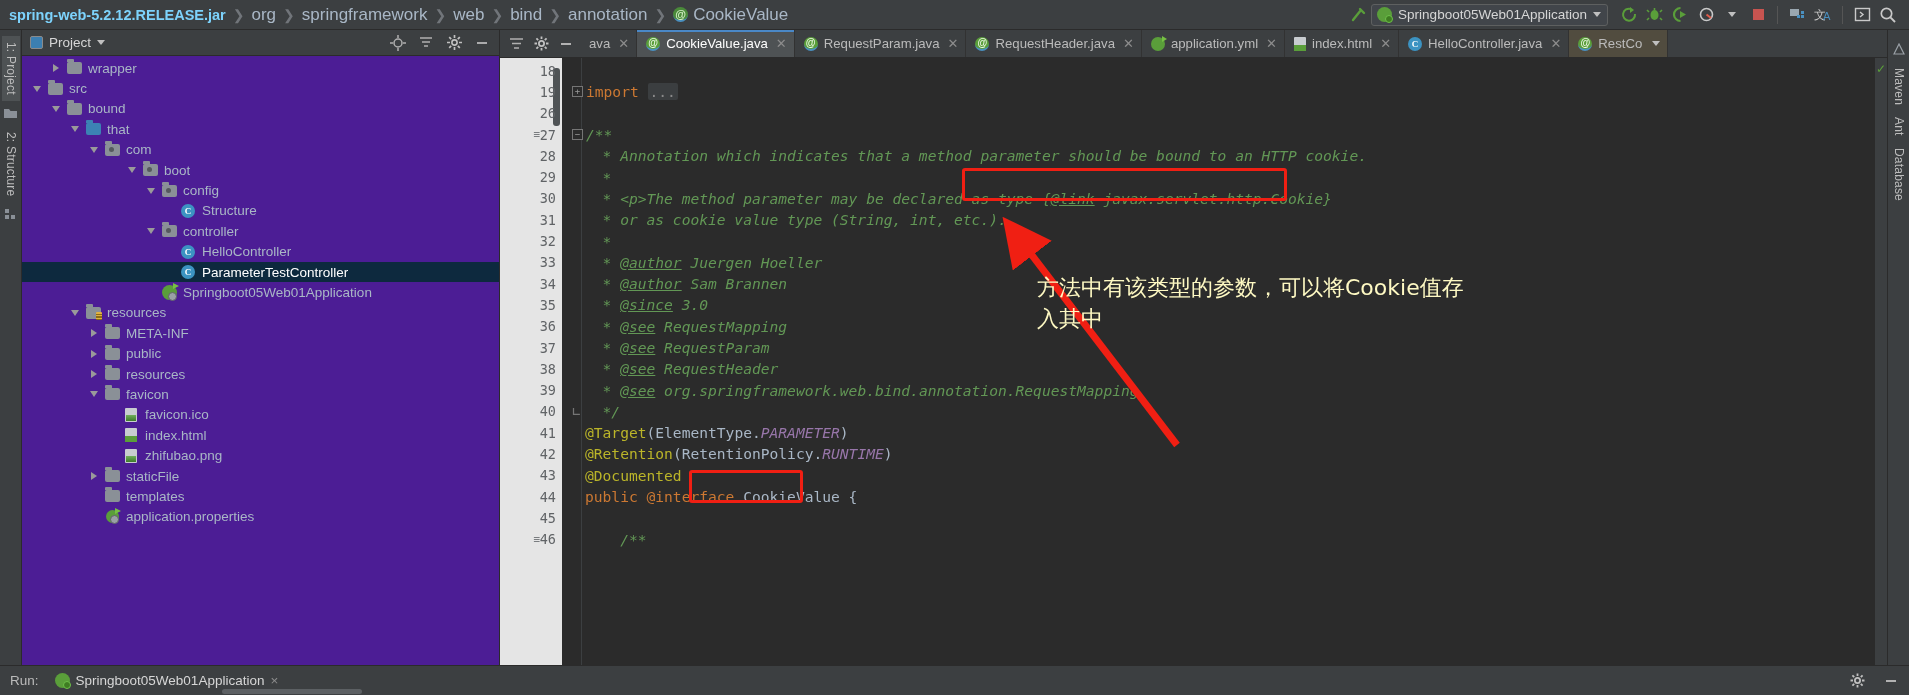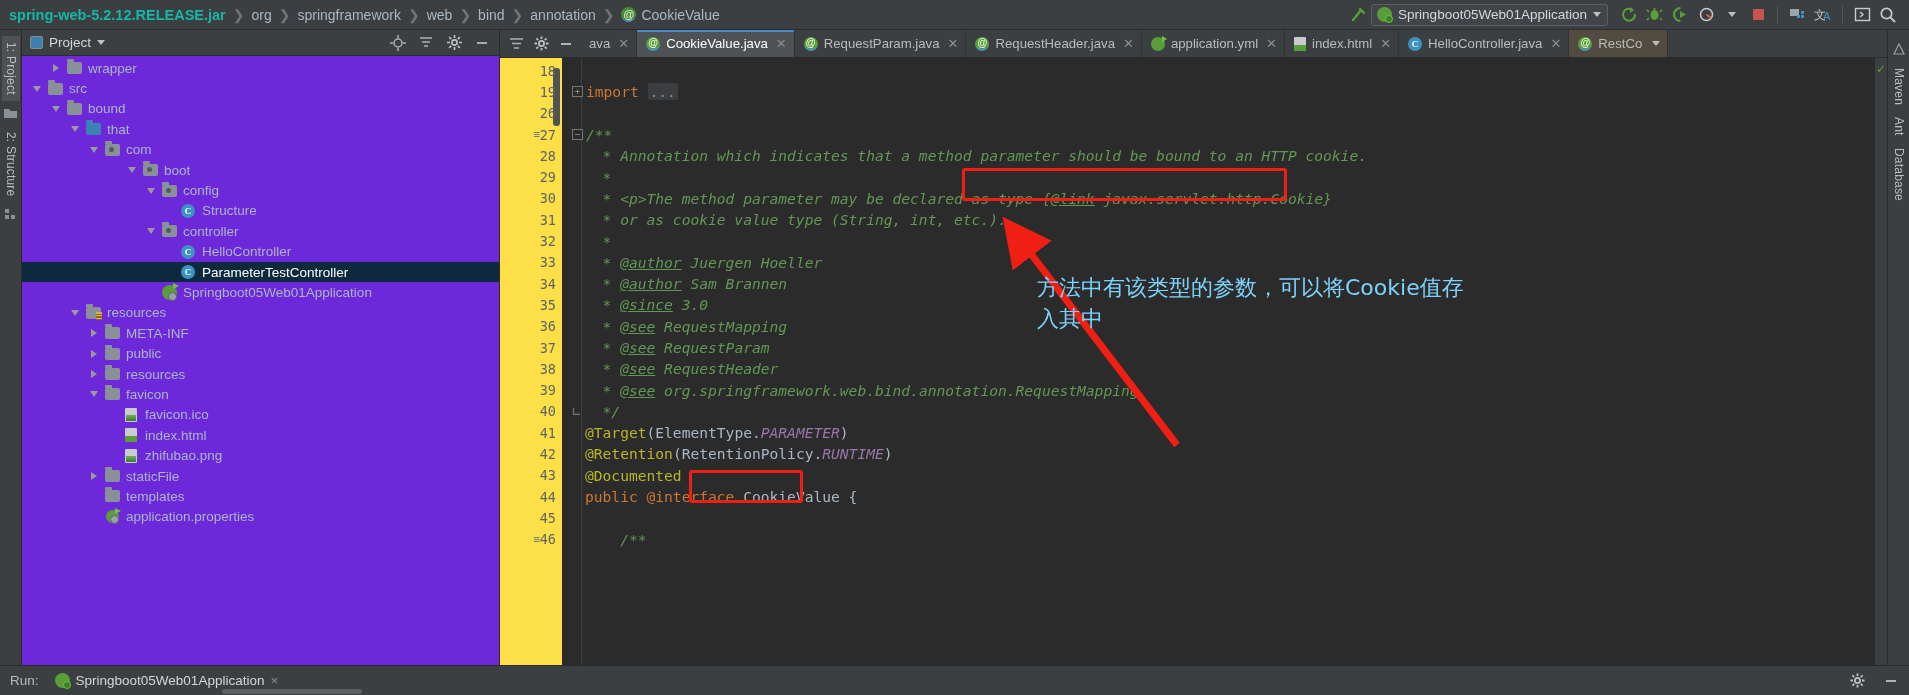--- a/index.html
+++ b/index.html
@@ -11,22 +11,22 @@
     color: #bbbbbb;
   }
   .app { position: relative; width: 1909px; height: 695px; display: flex; flex-direction: column; }
 
   
   .topbar {
     height: 30px; background: #3c3f41; display: flex; align-items: center;
     flex: none; border-bottom: 1px solid #2b2b2b; position: relative;
   }
   .breadcrumb { display: flex; align-items: center; padding-left: 9px; gap: 0px; flex: 1; min-width:0;}
-  .crumb { font-size: 14px; color: #a9b7c6; white-space: nowrap; }
-  .crumb.jar { font-weight: bold; color: #14b8a6; font-size: 14.5px;}
+  .crumb { font-size: 17px; color: #a9b7c6; white-space: nowrap; }
+  .crumb.jar { font-weight: bold; color: #7dd3fc; font-size: 14.5px;}
   .crumb-sep { color: #6e7madd; color: #71757a; margin: 0 7px; font-size: 14px; }
   .crumb-icon {
     width: 15px; height: 15px; border-radius: 50%; background: #4a8a3a;
     display: inline-flex; align-items: center; justify-content: center;
     color: #d5f0c8; font-size: 11px; font-weight: bold; margin-right: 5px;
     border-bottom: 2px solid #4a90c0;
   }
   .crumb-wrap { display: flex; align-items: center; }
 
   .toolbar-right { display: flex; align-items: center; gap: 0px; padding-right: 8px; height: 30px; }
@@ -79,21 +79,21 @@
   .project-panel { width: 478px; flex: none; display: flex; flex-direction: column; background: #3c3f41; border-right:1px solid #2b2b2b;}
   .project-header {
     height: 26px; display: flex; align-items: center; padding: 0 6px 0 8px;
     border-bottom: 1px solid #2b2b2b; gap: 6px;
   }
   .ph-title { font-size: 13.5px; color: #d6d6d6; }
   .ph-box { width:13px;height:13px;border:1.5px solid #8a8a8a; background:#3c7fb1; border-radius:2px;}
   .ph-spacer { flex: 1; }
   .ph-icon { width: 22px; height: 22px; display:flex;align-items:center;justify-content:center;}
 
-  .tree { flex: 1; overflow: hidden; position: relative; padding-top: 2px; background:#6d28d9;}
+  .tree { flex: 1; overflow: hidden; position: relative; padding-top: 2px; background:#4c1d95;}
   .tree-row {
     height: 20.4px; display: flex; align-items: center; font-size: 13.5px;
     color: #a9b7c6; white-space: nowrap; padding-right: 4px;
   }
   .tree-row.selected { background: #0d293e; color:#ffffff; }
   .tw { width: 18px; display:flex;align-items:center;justify-content:center; flex:none;}
   .arrow-r { width:0;height:0;border-top:4.5px solid transparent;border-bottom:4.5px solid transparent;border-left:6.5px solid #9a9a9a;}
   .arrow-d { width:0;height:0;border-left:4.5px solid transparent;border-right:4.5px solid transparent;border-top:6.5px solid #9a9a9a;}
   .nodeicon { width:18px; height:16px; margin-right:5px; flex:none; display:flex;align-items:center;justify-content:center;}
   .folder { width:15px;height:12px;background:#8a9097;border-radius:1.5px 2px 2px 2px; position:relative;}
@@ -140,21 +140,21 @@
     font-size:10px;display:flex;align-items:center;justify-content:center;font-weight:bold;
     border-bottom:2px solid #4a90c0;
   }
   .tab-yml { width:14px;height:14px;border-radius:50%;background:#5a9e3a;position:relative;}
   .tab-yml:before{content:"";position:absolute;right:-2px;top:-1px;width:0;height:0;border-left:5px solid #76c043;border-top:3px solid transparent;border-bottom:3px solid transparent;}
   .tab-html { width:12px;height:14px;background:#c8ccd0;border-radius:1px;position:relative;}
   .tab-html:after{content:"";position:absolute;left:0;bottom:0;right:0;height:6px;background:#5a9e3a;}
 
   .editor-body { flex: 1; display: flex; min-height: 0; position: relative; overflow: hidden; }
   .gutter {
-    width: 62px; flex: none; background: #fde047; position: relative;
+    width: 62px; flex: none; background: #e5e5e5; position: relative;
     font-family: "DejaVu Sans Mono", monospace; font-size: 13.5px; color: #606366;
     padding-top: 2px;
   }
   .gutter-row { height: 21.3px; display:flex; align-items:center; justify-content:flex-end; padding-right: 6px; position:relative;}
   .gmark { position:absolute; right:22px; color:#7a7d80; font-size:11px; }
   .codearea {
     flex: 1; position: relative; background: #2b2b2b; overflow: hidden;
     font-family: "DejaVu Sans Mono", monospace; font-size: 14.6px; padding-top: 2px;
   }
   .code-row { height: 21.3px; display:flex; align-items:center; white-space: pre; padding-left: 10px; }
@@ -167,21 +167,21 @@
   .cmt-tag { color: #629755; font-style: italic; text-decoration: underline; }
   .ann { color: #bbb529; }
   .txt { color: #a9b7c6; }
   .const { color: #9876aa; font-style: italic;}
   .folded { background: #3b3e40; color: #8a8a8a; border-radius:2px; padding:0 2px;}
   .vline { position:absolute; left: 19px; top: 0; bottom: 0; width:1px; background:#3c3f41;}
 
   
   .redbox { position: absolute; border: 3px solid #f01f13; border-radius: 3px; pointer-events:none;}
   .rednote {
-    position: absolute; color: #7dd3fc; font-size: 22px; line-height: 31px;
+    position: absolute; color: #fef9c3; font-size: 22px; line-height: 31px;
     font-family: "DejaVu Sans", sans-serif; white-space: pre-line; font-weight: 400;
   }
 
   
   .markerbar { width: 12px; flex: none; background: #3c3f41; position:relative;}
   .markerbar .chk { position:absolute;top:4px;left:1px;color:#5a9e3a;font-size:12px;}
   .scroll-thumb { position:absolute; right:0; width:7px; background:#4f5355; border-radius:3px;}
 
   
   .bottombar {

